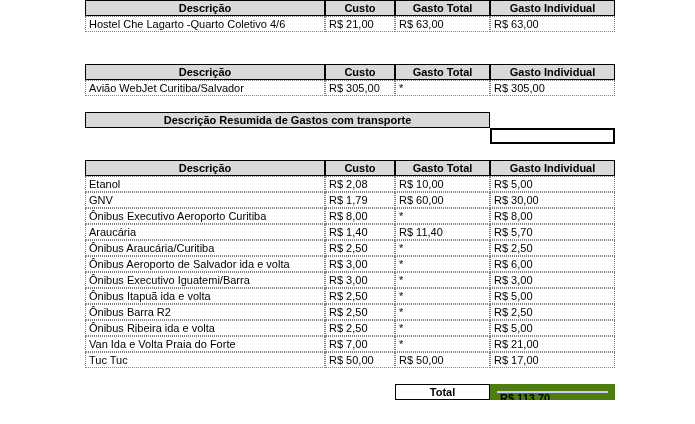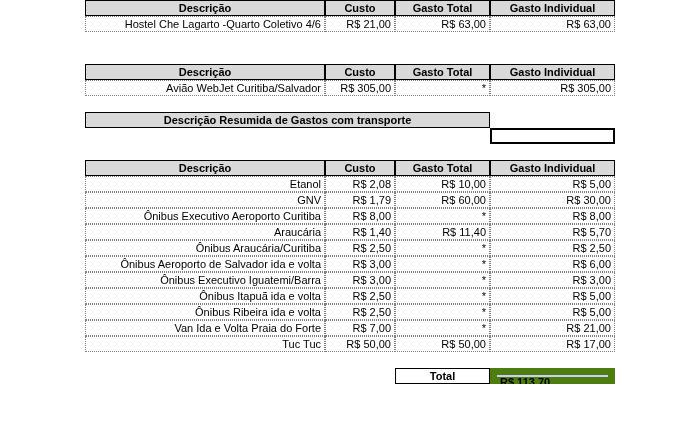--- a/index.html
+++ b/index.html
@@ -48,21 +48,21 @@
   }
   .bordered {
     border: 1px dotted #808080;
   }
   .hdr {
     font-weight: bold;
     text-align: center;
     background: #d9d9d9;
     border: 1px solid #000000;
   }
-  .center { text-align: right; }
+  .center { text-align: left; }
   .title-band {
     font-weight: bold;
     text-align: center;
     background: #d9d9d9;
     border: 1px solid #000000;
   }
   .total-label {
     font-weight: bold;
     text-align: center;
     border: 1px solid #000000;
@@ -400,20 +400,36 @@
             <div class="cell bordered center">*</div>
           </td>
         <td>
             <div class="cell bordered center">R$ 5,00</div>
           </td>
         <td></td>
       </tr>
       <tr>
         <td></td>
         <td>
+            <div class="cell bordered center">Ônibus Barra R2</div>
+          </td>
+        <td>
+            <div class="cell bordered center">R$ 2,50</div>
+          </td>
+        <td>
+            <div class="cell bordered center">*</div>
+          </td>
+        <td>
+            <div class="cell bordered center">R$ 2,50</div>
+          </td>
+        <td></td>
+      </tr>
+      <tr>
+        <td></td>
+        <td>
             <div class="cell bordered center">Ônibus Ribeira ida e volta</div>
           </td>
         <td>
             <div class="cell bordered center">R$ 2,50</div>
           </td>
         <td>
             <div class="cell bordered center">*</div>
           </td>
         <td>
             <div class="cell bordered center">R$ 5,00</div>

